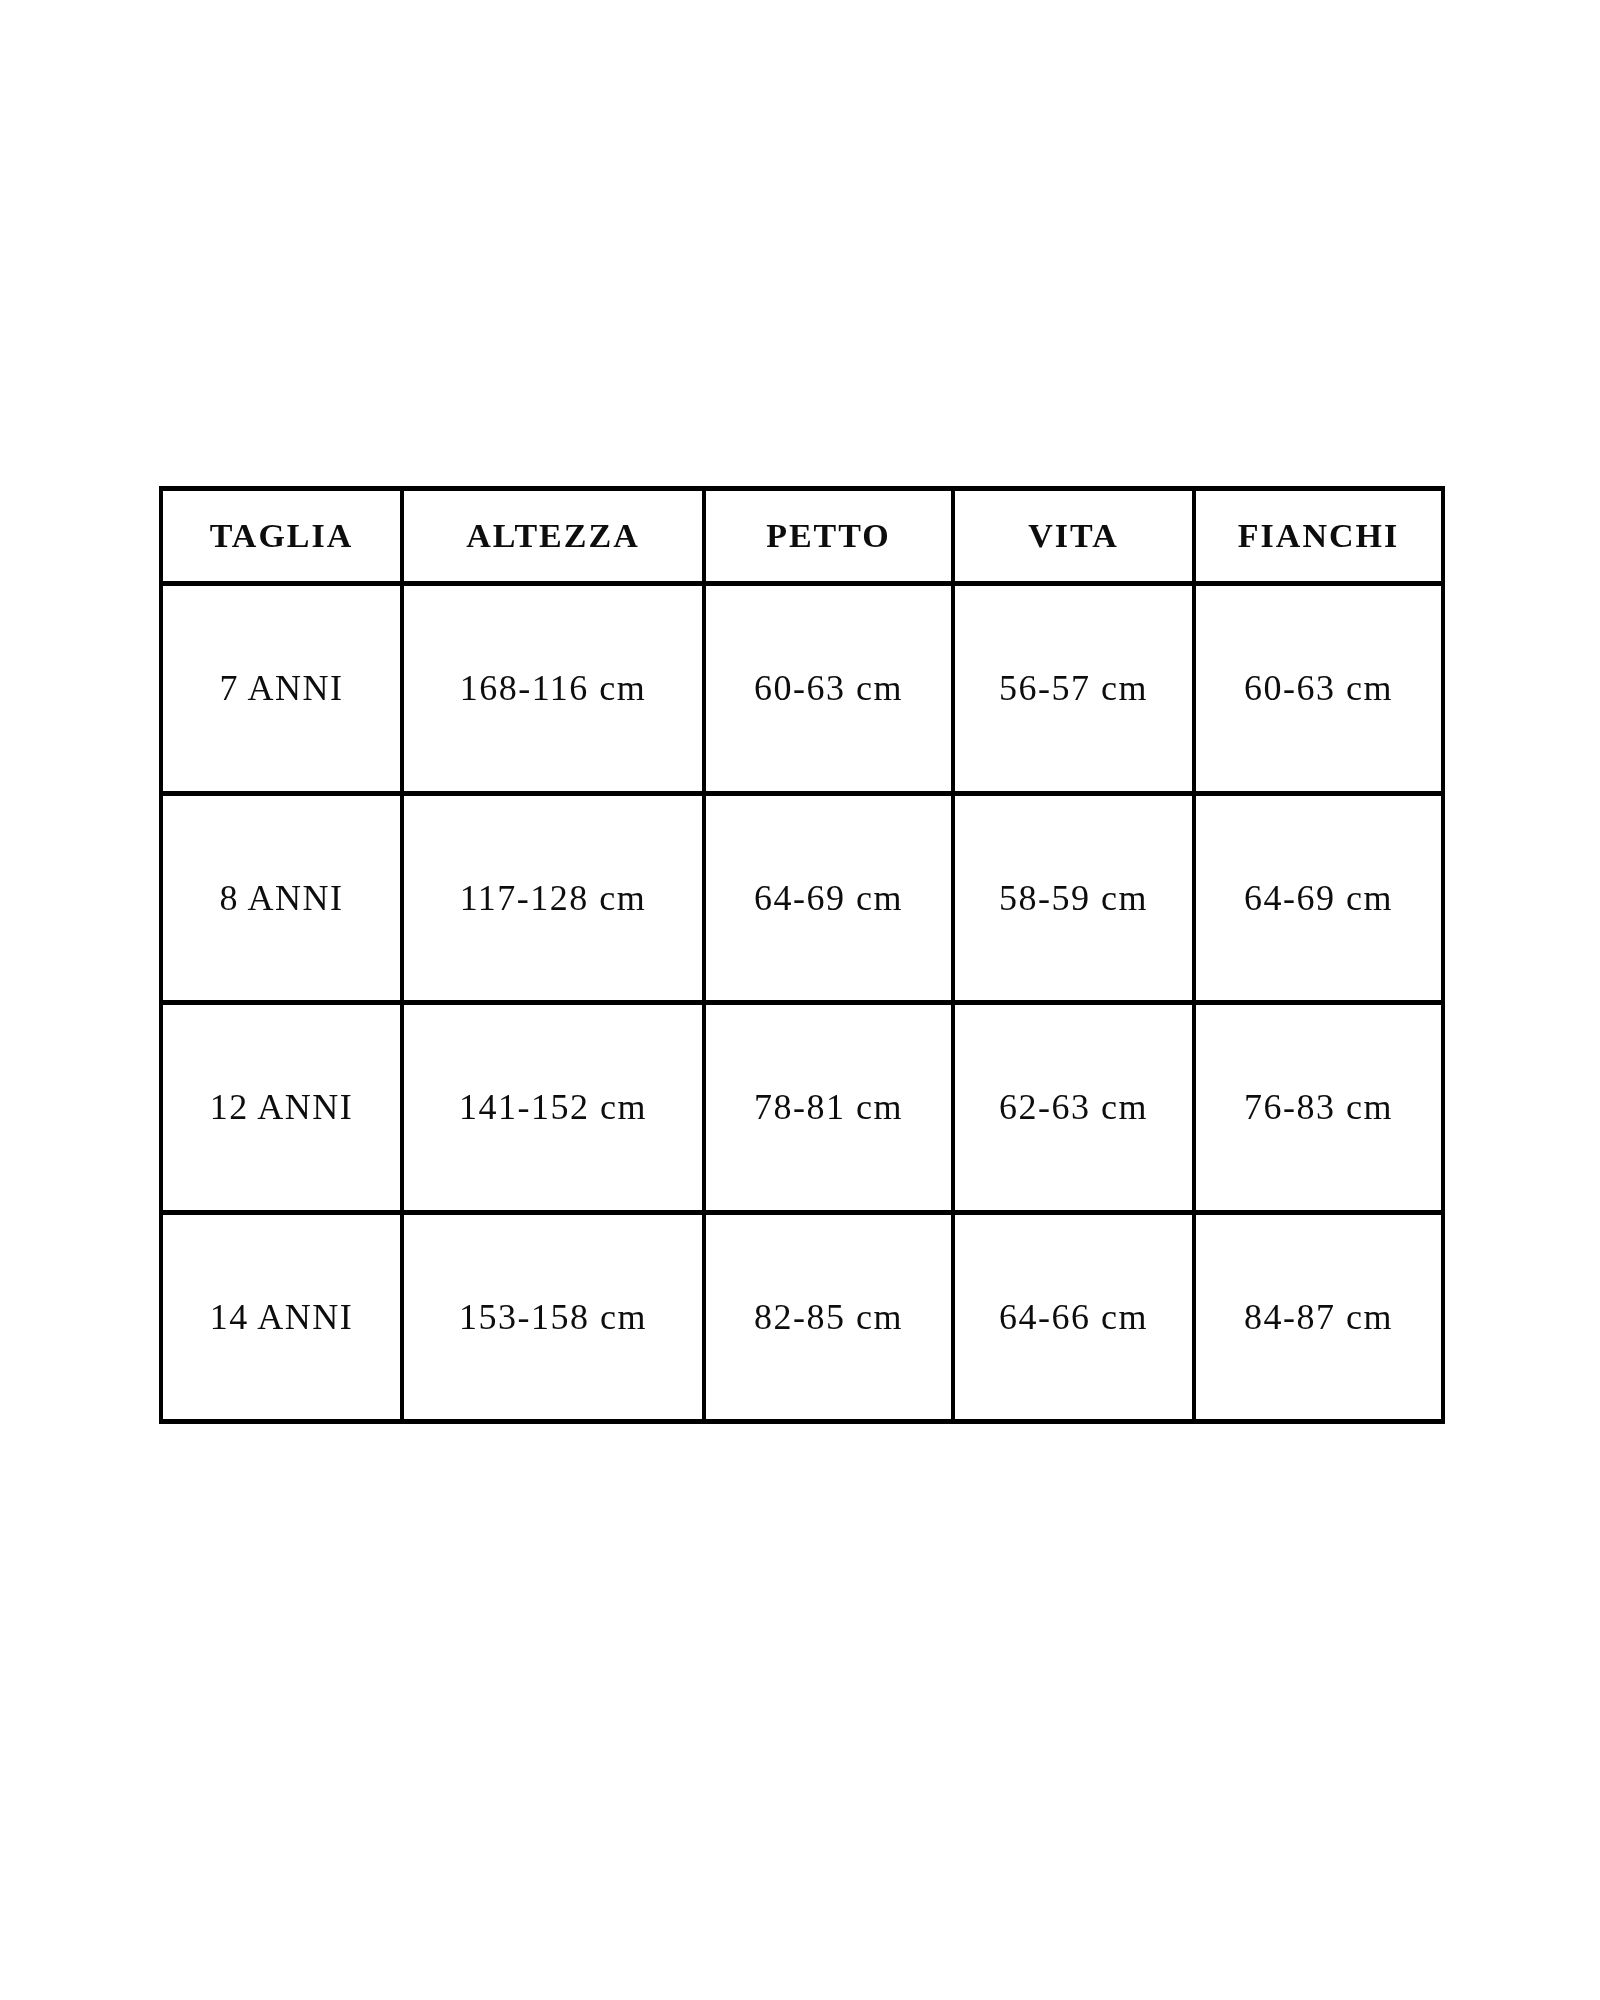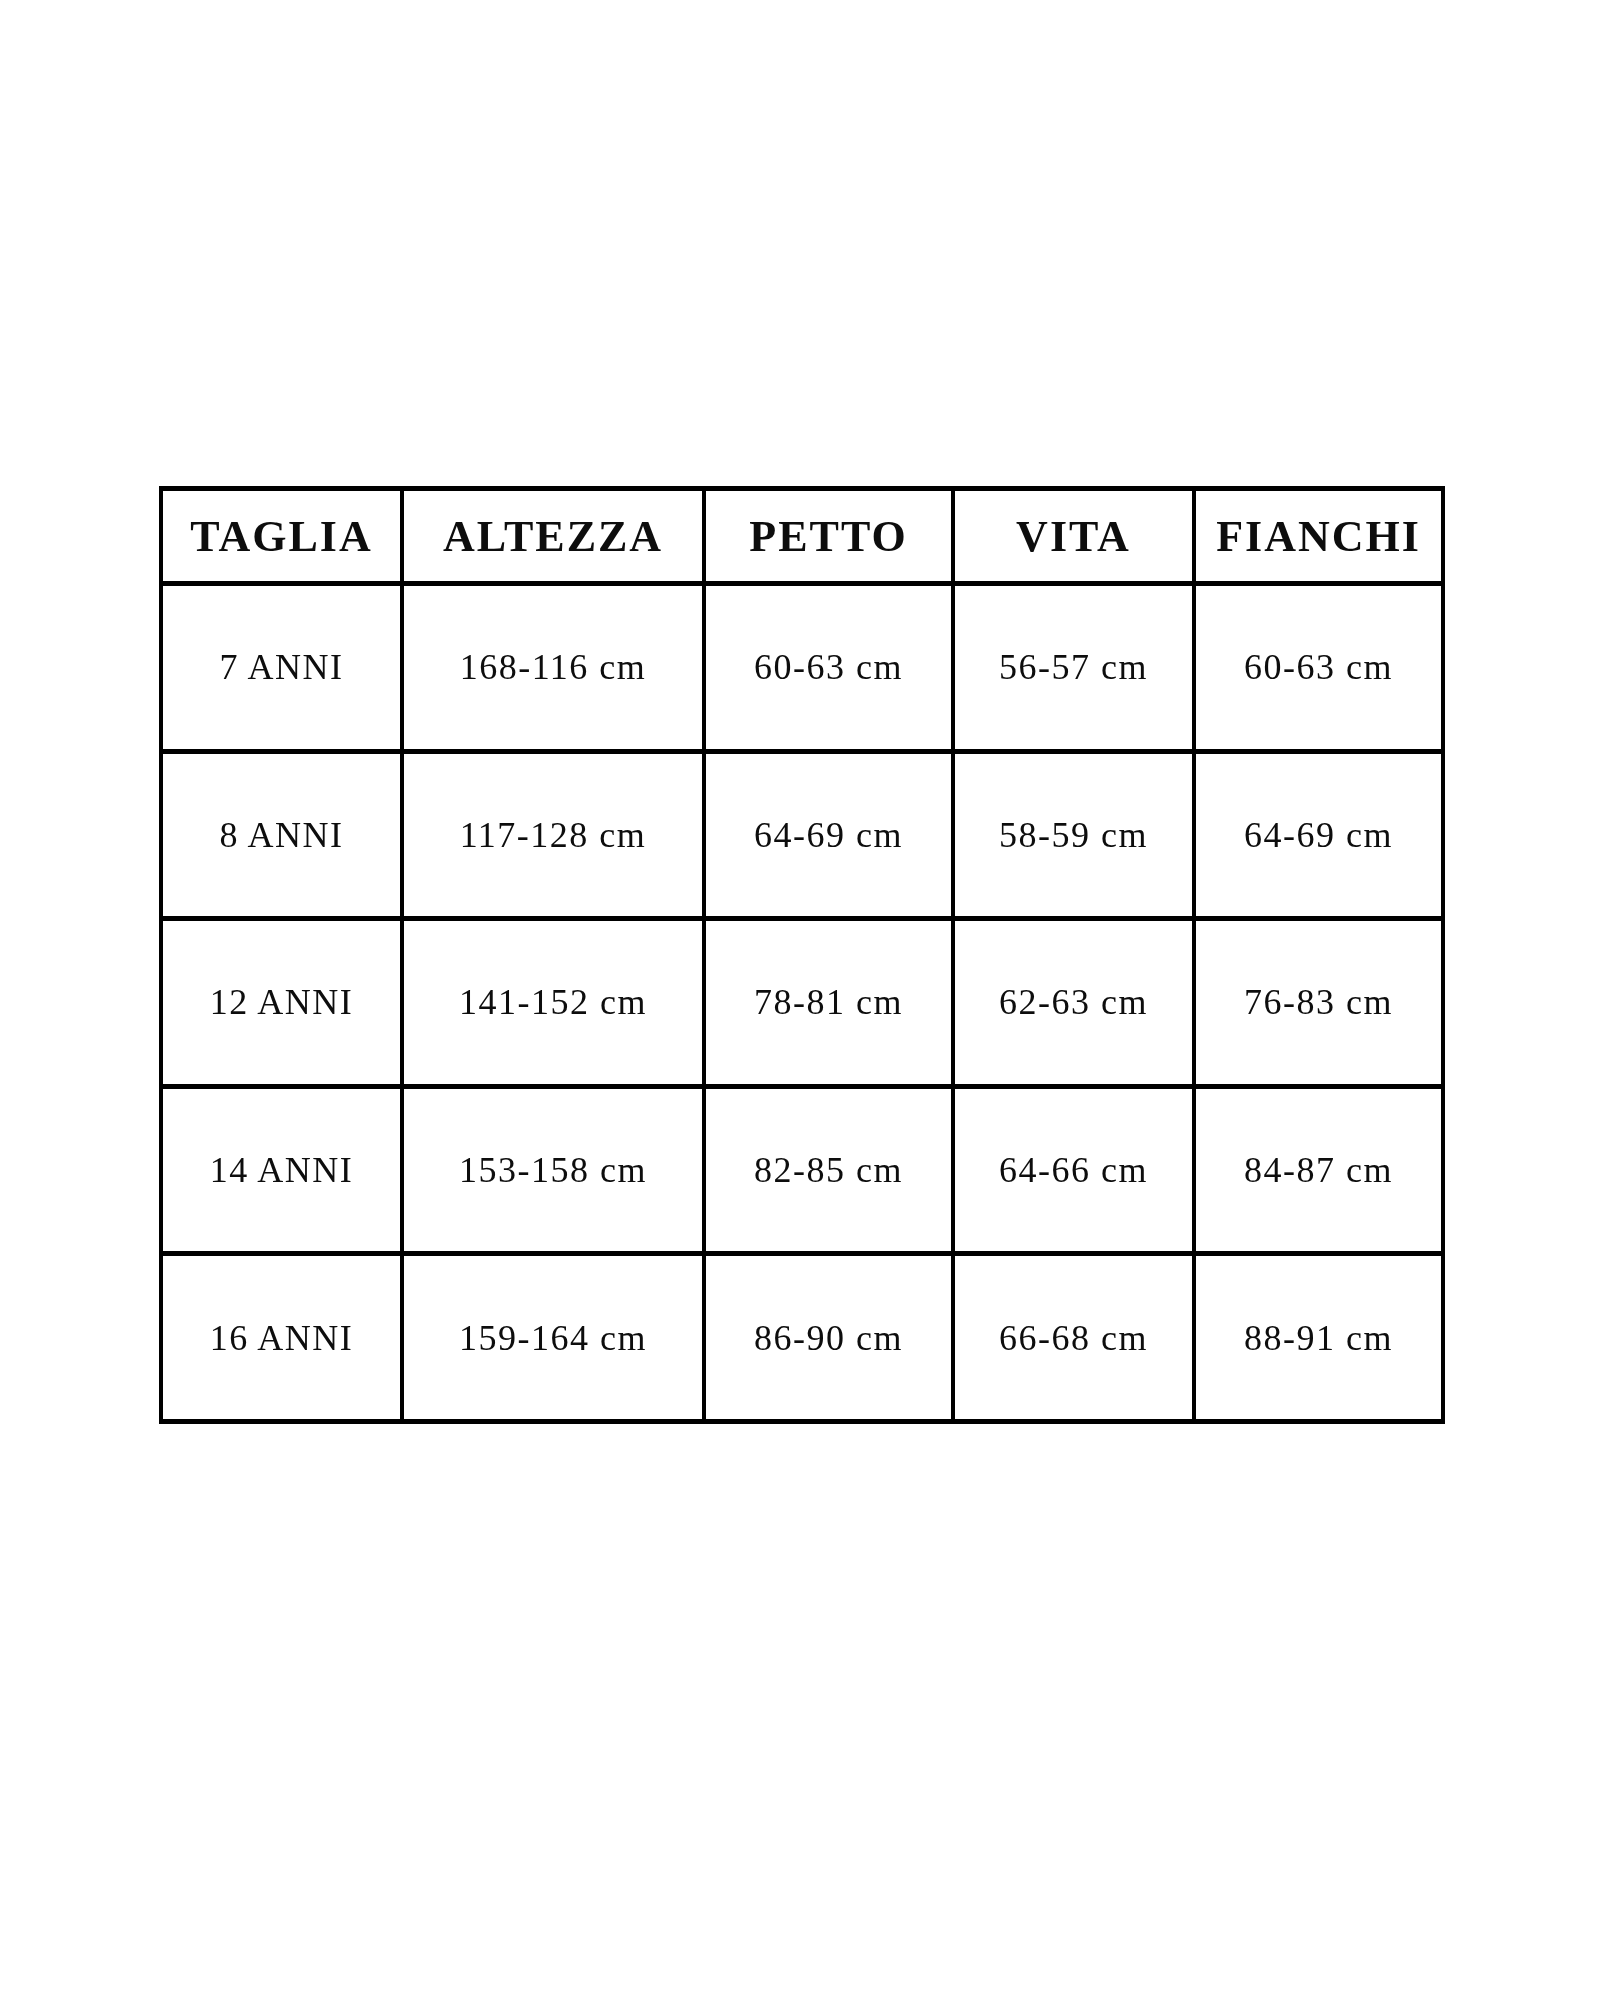--- a/index.html
+++ b/index.html
@@ -40,21 +40,21 @@
   }
   table.size-chart thead tr {
     height: 95px;
   }
   table.size-chart tbody tr {
     height: 120px;
   }
   table.size-chart th {
     font-family: "Liberation Serif", "DejaVu Serif", serif;
     font-weight: bold;
-    font-size: 44px;
+    font-size: 34px;
     letter-spacing: 2px;
   }
   table.size-chart td {
     font-family: "Liberation Serif", "DejaVu Serif", serif;
     font-weight: normal;
     font-size: 36px;
     letter-spacing: 1.5px;
   }
   col.c-taglia  { width: 241px; }
   col.c-altezza { width: 302px; }
@@ -105,22 +105,15 @@
           <td>62-63 cm</td>
           <td>76-83 cm</td>
         </tr>
         <tr>
           <td>14 ANNI</td>
           <td>153-158 cm</td>
           <td>82-85 cm</td>
           <td>64-66 cm</td>
           <td>84-87 cm</td>
         </tr>
-        <tr>
-          <td>16 ANNI</td>
-          <td>159-164 cm</td>
-          <td>86-90 cm</td>
-          <td>66-68 cm</td>
-          <td>88-91 cm</td>
-        </tr>
       </tbody>
   </table>
 </div>
 
 </body></html>

